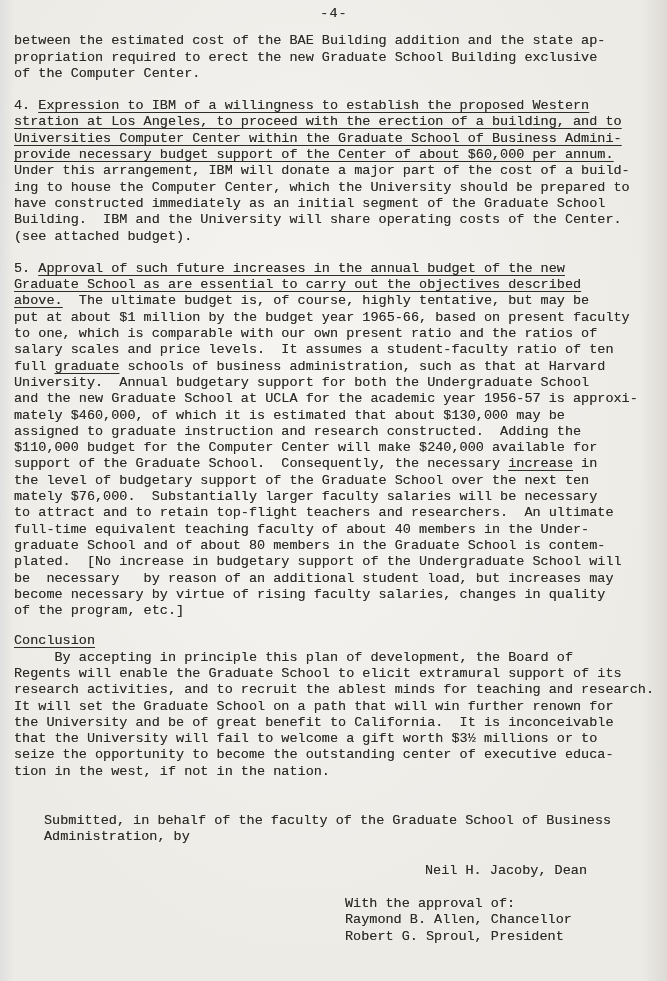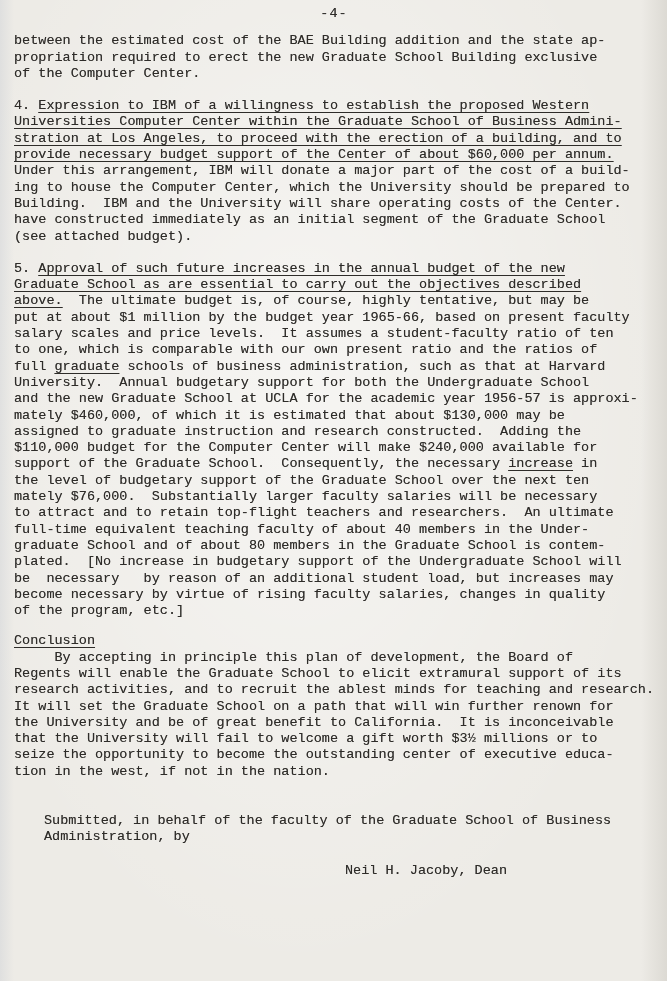--- a/index.html
+++ b/index.html
@@ -34,52 +34,52 @@
     text-decoration-thickness: 1.3px;
     text-underline-offset: 2.5px;
   }
   
   .b-intro-paragraph      { margin-top: 11px; }
   .b-item-4               { margin-top: 16px; }
   .b-item-5               { margin-top: 16px; }
   .b-conclusion-heading   { margin-top: 14px; }
   .b-conclusion-paragraph { margin-top: 0; }
   .b-submitted-note       { margin-top: 33px; margin-left: 30px; }
-  .b-signature-dean       { margin-top: 17px; margin-left: 331px; }
+  .b-signature-dean       { margin-top: 17px; margin-left: 331px; text-align: center; }
   .b-approval-block       { margin-top: 17px; margin-left: 331px; }
 </style>
 </head>
 <body>
 
 <div class="page" style="background-color: rgb(237, 235, 230); color: rgb(46, 44, 41);">
   <div class="pagenum">-4-</div>
   <div id="doc-body">
       <div class="block b-intro-paragraph">
         <div class="line"><span>between the estimated cost of the BAE Building addition and the state ap-</span></div>
         <div class="line"><span>propriation required to erect the new Graduate School Building exclusive</span></div>
         <div class="line"><span>of the Computer Center.</span></div>
       </div>
       <div class="block b-item-4">
         <div class="line"><span>4. </span><span class="u">Expression to IBM of a willingness to establish the proposed Western</span></div>
+        <div class="line"><span class="u">stration at Los Angeles, to proceed with the erection of a building, and to</span></div>
         <div class="line"><span class="u">Universities Computer Center within the Graduate School of Business Admini-</span></div>
-        <div class="line"><span class="u">stration at Los Angeles, to proceed with the erection of a building, and to</span></div>
         <div class="line"><span class="u">provide necessary budget support of the Center of about $60,000 per annum.</span></div>
         <div class="line"><span>Under this arrangement, IBM will donate a major part of the cost of a build-</span></div>
         <div class="line"><span>ing to house the Computer Center, which the University should be prepared to</span></div>
+        <div class="line"><span>have constructed immediately as an initial segment of the Graduate School</span></div>
         <div class="line"><span>Building.  IBM and the University will share operating costs of the Center.</span></div>
-        <div class="line"><span>have constructed immediately as an initial segment of the Graduate School</span></div>
         <div class="line"><span>(see attached budget).</span></div>
       </div>
       <div class="block b-item-5">
         <div class="line"><span>5. </span><span class="u">Approval of such future increases in the annual budget of the new</span></div>
         <div class="line"><span class="u">Graduate School as are essential to carry out the objectives described</span></div>
         <div class="line"><span class="u">above.</span><span>  The ultimate budget is, of course, highly tentative, but may be</span></div>
         <div class="line"><span>put at about $1 million by the budget year 1965-66, based on present faculty</span></div>
+        <div class="line"><span>to one, which is comparable with our own present ratio and the ratios of</span></div>
         <div class="line"><span>salary scales and price levels.  It assumes a student-faculty ratio of ten</span></div>
-        <div class="line"><span>to one, which is comparable with our own present ratio and the ratios of</span></div>
         <div class="line"><span>full </span><span class="u">graduate</span><span> schools of business administration, such as that at Harvard</span></div>
         <div class="line"><span>University.  Annual budgetary support for both the Undergraduate School</span></div>
         <div class="line"><span>and the new Graduate School at UCLA for the academic year 1956-57 is approxi-</span></div>
         <div class="line"><span>mately $460,000, of which it is estimated that about $130,000 may be</span></div>
         <div class="line"><span>assigned to graduate instruction and research constructed.  Adding the</span></div>
         <div class="line"><span>$110,000 budget for the Computer Center will make $240,000 available for</span></div>
         <div class="line"><span>support of the Graduate School.  Consequently, the necessary </span><span class="u">increase</span><span> in</span></div>
         <div class="line"><span>the level of budgetary support of the Graduate School over the next ten</span></div>
         <div class="line"><span>mately $76,000.  Substantially larger faculty salaries will be necessary</span></div>
         <div class="line"><span>to attract and to retain top-flight teachers and researchers.  An ultimate</span></div>
@@ -103,14 +103,19 @@
         <div class="line"><span>seize the opportunity to become the outstanding center of executive educa-</span></div>
         <div class="line"><span>tion in the west, if not in the nation.</span></div>
       </div>
       <div class="block b-submitted-note">
         <div class="line"><span>Submitted, in behalf of the faculty of the Graduate School of Business</span></div>
         <div class="line"><span>Administration, by</span></div>
       </div>
       <div class="block b-signature-dean">
         <div class="line"><span>Neil H. Jacoby, Dean</span></div>
       </div>
+      <div class="block b-approval-block">
+        <div class="line"><span>With the approval of:</span></div>
+        <div class="line"><span>Raymond B. Allen, Chancellor</span></div>
+        <div class="line"><span>Robert G. Sproul, President</span></div>
+      </div>
     </div>
 </div>
 
 </body></html>

